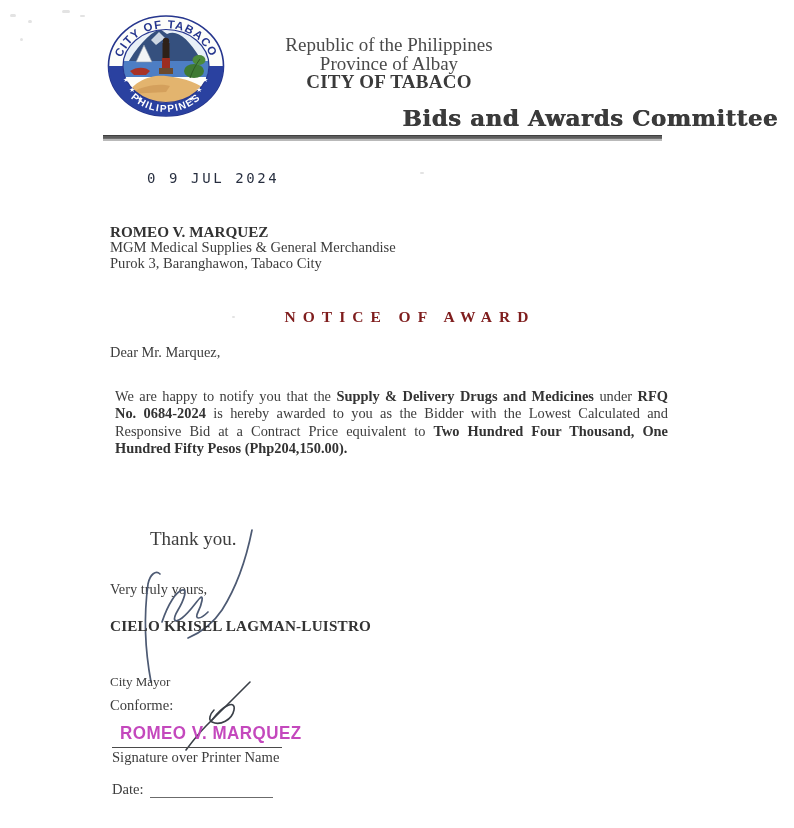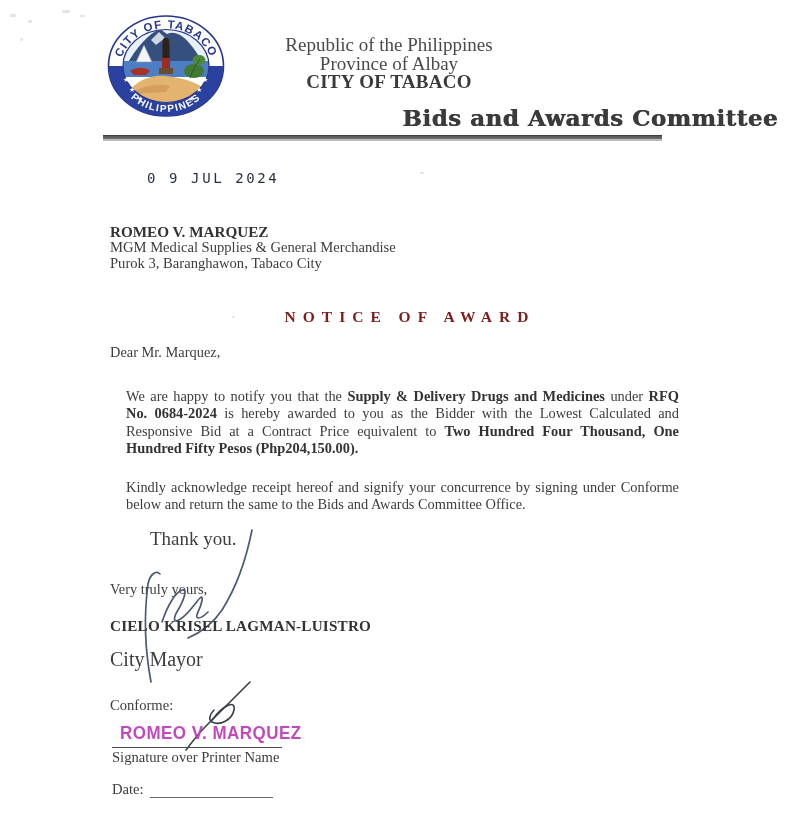--- a/index.html
+++ b/index.html
@@ -24,31 +24,31 @@
   
   .addr{left:110px;top:224px;font-size:14.6px;line-height:15.8px;}
   .addr .name{font-weight:bold;font-size:15.2px;color:#333;}
 
   
   .noa{left:0;right:20px;top:308px;text-align:center;font-size:15.5px;font-weight:700;
        letter-spacing:7px;color:#7f1d1d;margin-left:46px;}
 
   .salutation{left:110px;top:344px;font-size:14.4px;}
 
-  .para{left:126px;width:553px;font-size:14.4px;line-height:17.3px;color:#3c3c3c;}
+  .para{left:115px;width:553px;font-size:14.4px;line-height:17.3px;color:#3c3c3c;}
   .jline{text-align:justify;text-align-last:justify;}
   .b{font-weight:bold;color:#333;}
   .p1{top:388px;}
   .p2{top:479px;}
   .thanks{left:110px;top:528px;font-size:19px;margin-left:40px;}
   .closing{left:110px;top:581px;font-size:14.4px;}
 
   .sig-mayor{left:118px;top:526px;width:150px;height:162px;pointer-events:none;}
   .mayor-name{left:110px;top:617px;font-size:15.2px;font-weight:bold;color:#333;letter-spacing:.2px;}
-  .mayor-title{left:110px;top:648px;font-size:20px;}
+  .mayor-title{left:110px;top:674px;font-size:13px;}
 
   .conforme-label{left:110px;top:697px;font-size:14.6px;text-align:center;}
   .sig-conforme{left:152px;top:676px;width:105px;height:78px;pointer-events:none;}
   .stamp-name{left:120px;top:723px;font-family:"Liberation Sans",sans-serif;font-weight:bold;
               font-size:17.5px;letter-spacing:.5px;color:#c13fba;opacity:.95;
               transform:scaleX(.97);transform-origin:left center;}
   .sig-line{left:112px;top:731px;width:170px;height:16px;border-bottom:1.5px solid #4a4a4a;}
   .caption{left:112px;top:749px;font-size:14.6px;}
   .date-row{left:112px;top:781px;font-size:14.6px;display:flex;align-items:flex-end;}
   .date-line{display:inline-block;width:123px;height:15px;margin-left:6px;border-bottom:1.3px solid #6b6b6b;}
@@ -130,24 +130,20 @@
 
   <div class="abs salutation">Dear Mr. Marquez,</div>
 
   <div class="abs para p1">
     <div class="jline"><span>We are happy to notify you that the </span><span class="b">Supply &amp; Delivery Drugs and Medicines</span><span> under </span><span class="b">RFQ</span></div>
     <div class="jline"><span class="b">No. 0684-2024</span><span> is hereby awarded to you as the Bidder with the Lowest Calculated and</span></div>
     <div class="jline"><span>Responsive Bid at a Contract Price equivalent to </span><span class="b">Two Hundred Four Thousand, One</span></div>
     <div><span class="b">Hundred Fifty Pesos (Php204,150.00).</span></div>
   </div>
 
-  <div class="abs para p2">
-    <div class="jline">Kindly acknowledge receipt hereof and signify your concurrence by signing under Conforme</div>
-    <div>below and return the same to the Bids and Awards Committee Office.</div>
-  </div>
 
   <div class="abs thanks">Thank you.</div>
   <div class="abs closing">Very truly yours,</div>
 
   <svg class="abs sig-mayor" viewBox="0 0 150 162">
     <g fill="none" stroke="#4d5a73" stroke-width="1.7" stroke-linecap="round">
       <path d="M134,4 C128,34 118,62 104,84 C96,96 84,106 70,112"></path>
       <path d="M44,96 C50,78 58,66 64,64 C70,62 66,74 60,84 C54,94 56,98 64,92 C72,86 78,76 82,72 C86,68 84,78 80,86 C76,94 82,94 90,86"></path>
       <path d="M42,48 C38,44 32,48 30,58 C26,88 27,124 33,156"></path>
     </g>

